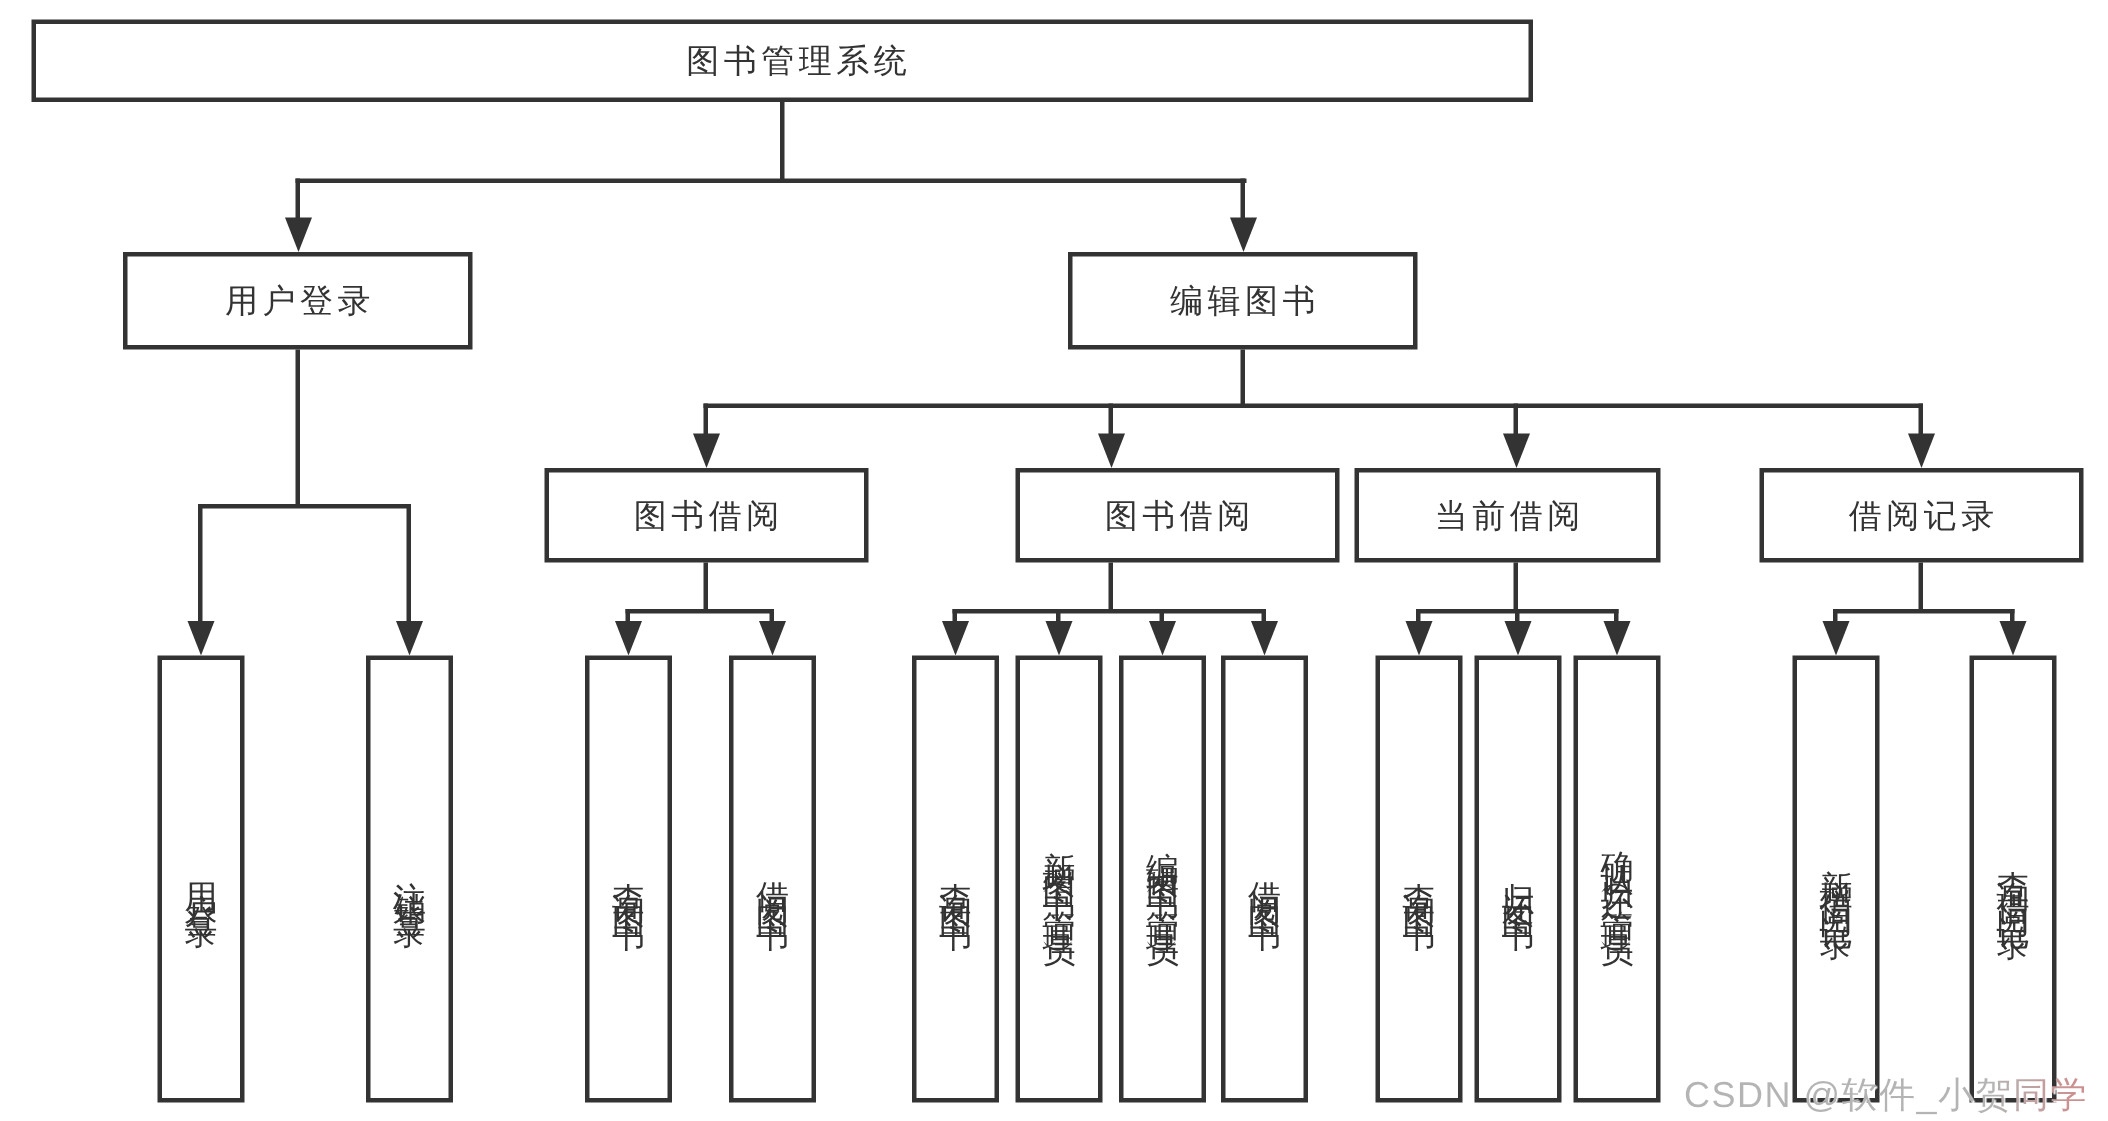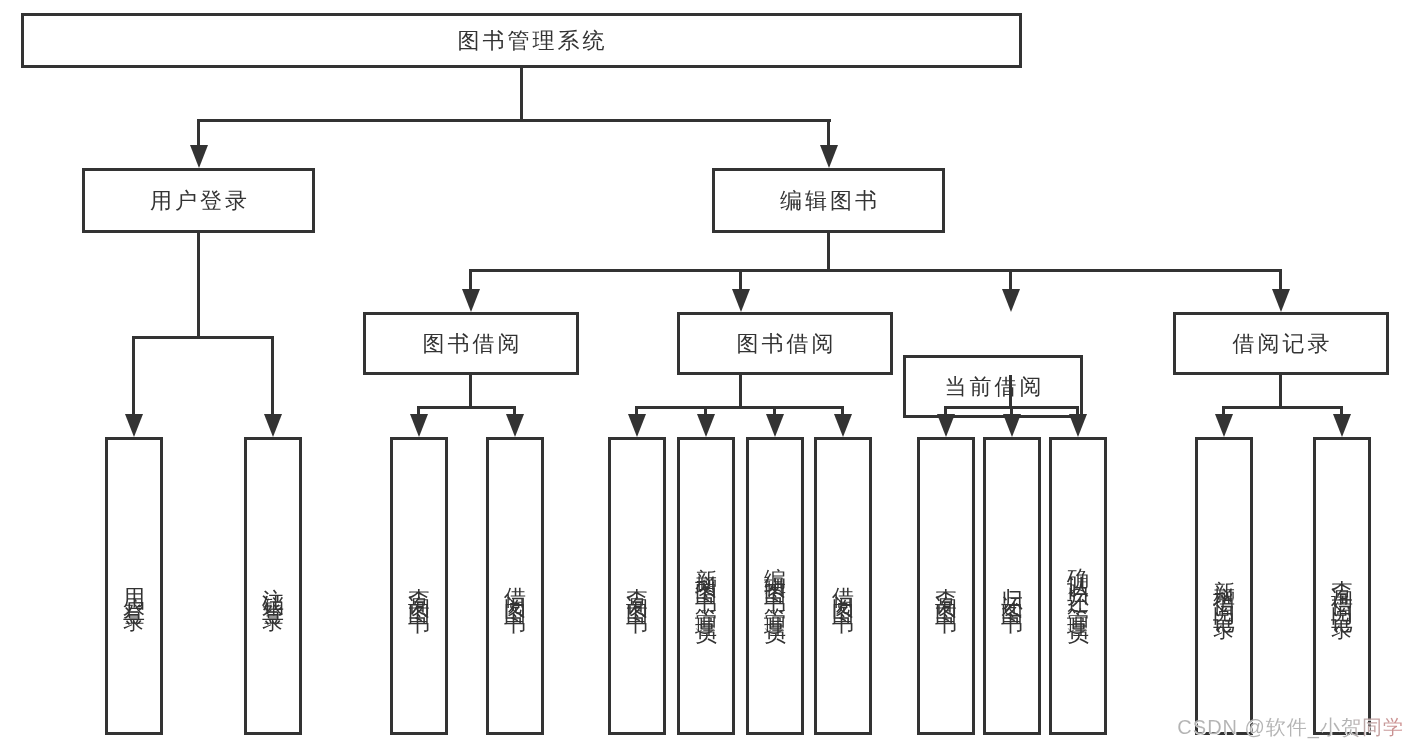--- a/index.html
+++ b/index.html
@@ -26,21 +26,21 @@
     font-size:22px;letter-spacing:8px;overflow:hidden;
   }
   .hl{position:absolute;height:3px;background:var(--stroke);}
   .vl{position:absolute;width:3px;background:var(--stroke);}
   .ah{
     position:absolute;width:0;height:0;
     border-left:9px solid transparent;border-right:9px solid transparent;
     border-top:23px solid var(--stroke);
   }
   .watermark{
-    position:absolute;right:1px;top:714px;font-size:20px;letter-spacing:1px;
+    position:absolute;right:13px;top:714px;font-size:24px;letter-spacing:1px;
     white-space:nowrap;color:var(--watermark);
     text-shadow:1px 1px 0 #ffffff;
     text-align:right;
   }
   @supports ((-webkit-background-clip:text) or (background-clip:text)){
     .watermark{
       background:linear-gradient(90deg,var(--watermark) 0%,var(--watermark) 76%,var(--watermark_accent) 97%);
       -webkit-background-clip:text;background-clip:text;color:transparent;
       text-shadow:none;filter:drop-shadow(1px 1px 0 rgba(255,255,255,0.95));
     }
@@ -76,21 +76,21 @@
   <div class="ah" style="left:462px;top:289px;"></div>
   <div class="vl" style="left:739px;top:269px;height:22px;"></div>
   <div class="ah" style="left:732px;top:289px;"></div>
   <div class="vl" style="left:1009px;top:269px;height:22px;"></div>
   <div class="ah" style="left:1002px;top:289px;"></div>
   <div class="vl" style="left:1279px;top:269px;height:22px;"></div>
   <div class="ah" style="left:1272px;top:289px;"></div>
 
   <div class="box" style="left:363px;top:312px;width:216px;height:63px;">图书借阅</div>
   <div class="box" style="left:633px;top:312px;width:216px;height:63px;margin-left:44px;">图书借阅</div>
-  <div class="box" style="left:903px;top:312px;width:180px;height:63px;margin-top:43px;">当前借阅</div>
+  <div class="box" style="left:903px;top:312px;width:204px;height:63px;">当前借阅</div>
   <div class="box" style="left:1173px;top:312px;width:216px;height:63px;">借阅记录</div>
 
   <div class="vl" style="left:469px;top:375px;height:33px;"></div>
   <div class="hl" style="left:417px;top:406px;width:99px;"></div>
   <div class="vl" style="left:417px;top:406px;height:10px;"></div>
   <div class="ah" style="left:410px;top:414px;"></div>
   <div class="vl" style="left:513px;top:406px;height:10px;"></div>
   <div class="ah" style="left:506px;top:414px;"></div>
 
   <div class="vl" style="left:739px;top:375px;height:33px;"></div>

